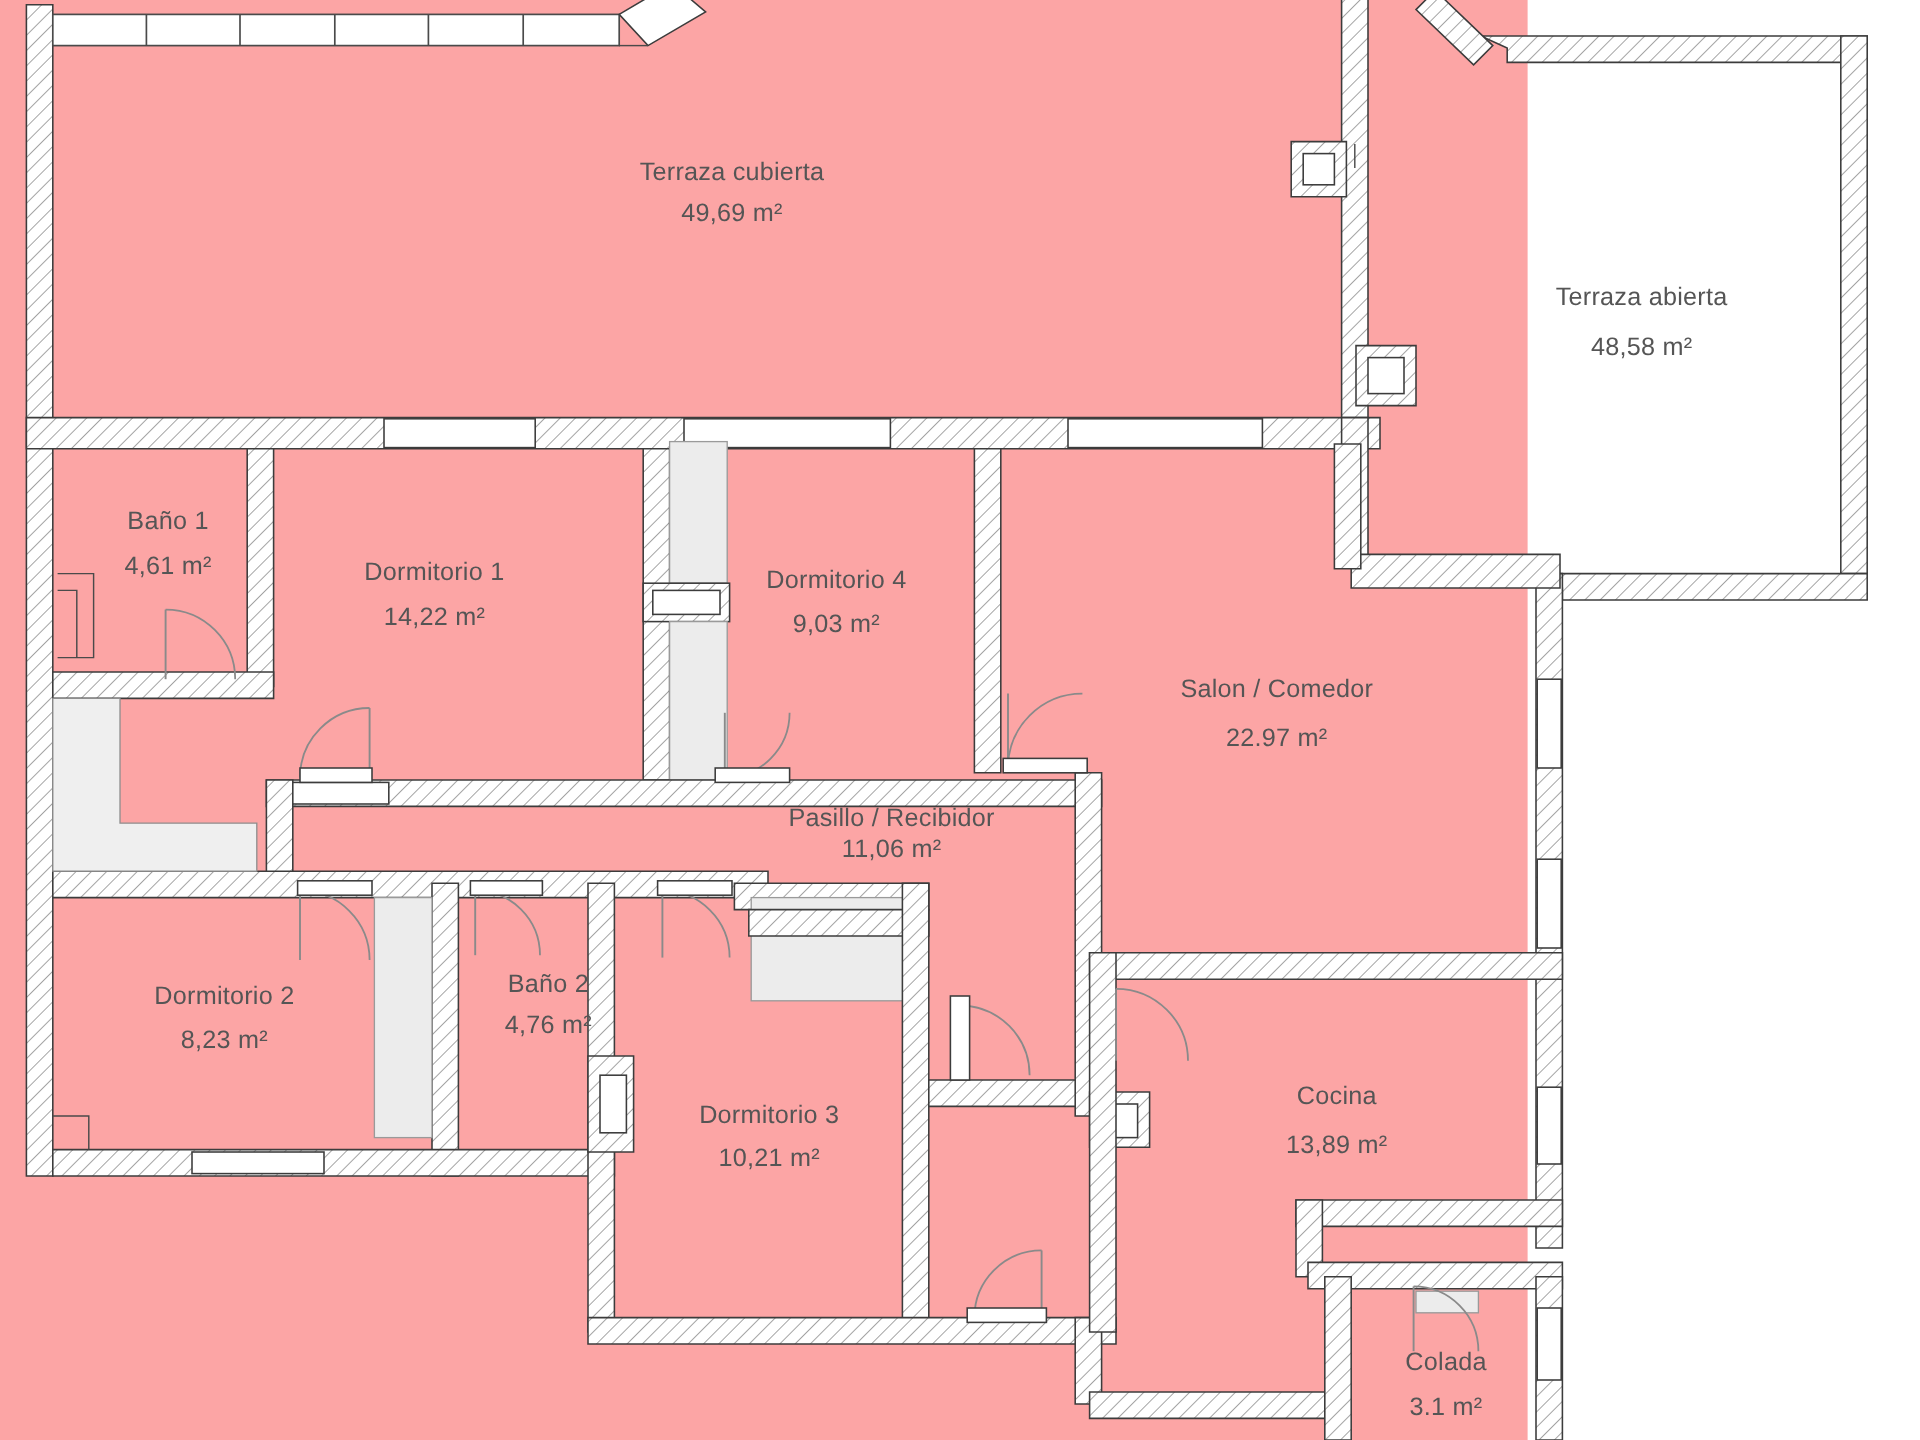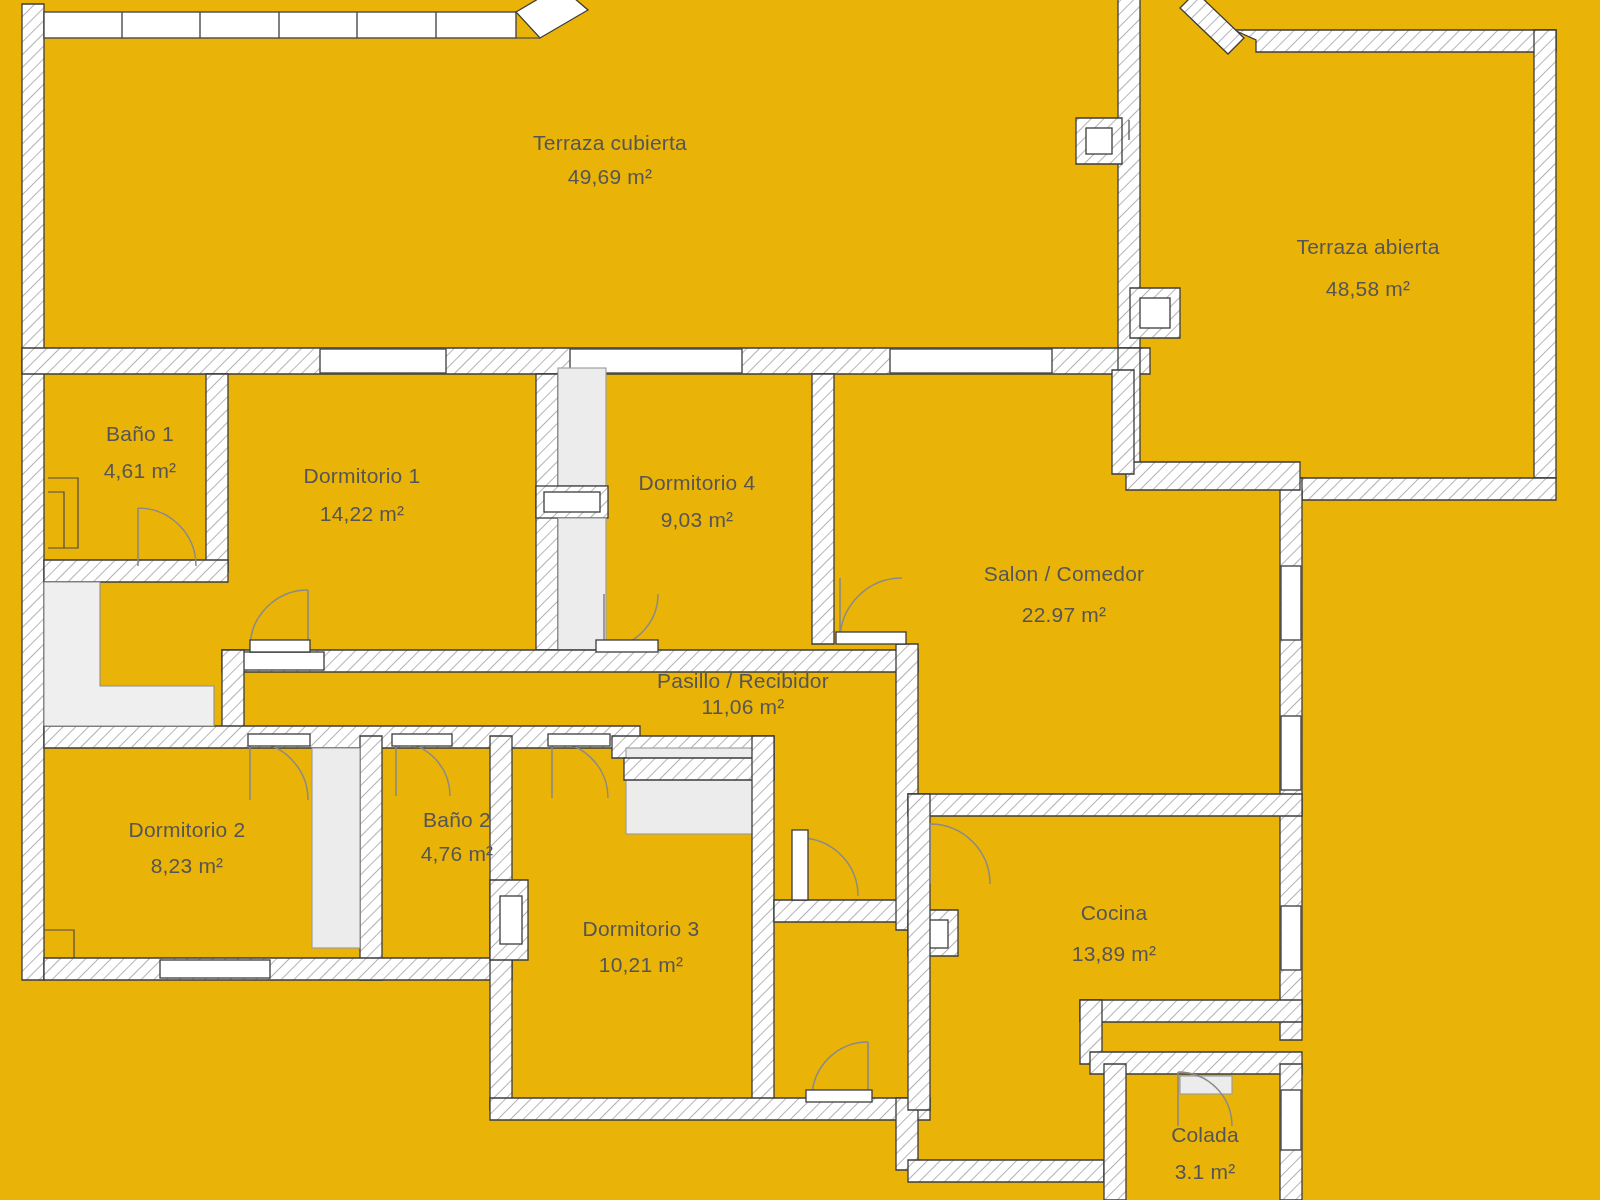--- a/index.html
+++ b/index.html
@@ -2,21 +2,21 @@
 <html><head>
 <meta charset="utf-8">
 <title>Plano de vivienda</title>
 <style>
   html,body{margin:0;padding:0;background:#ffffff;}
   body{
     width:1600px;height:1200px;overflow:hidden;
     font-family:"Liberation Sans","DejaVu Sans",sans-serif;
     color:#4a4a4a;
   }
-  #plan-root{position:relative;width:1600px;height:1200px;background:#eab308;}
+  #plan-root{position:relative;width:1273px;height:1200px;background:#fca5a5;}
   svg#floorplan{display:block;width:1600px;height:1200px;}
   .room-label{
     font-family:"Liberation Sans","DejaVu Sans",sans-serif;
     font-size:21px;
     fill:#555555;
     text-anchor:middle;
     letter-spacing:0.2px;
   }
   .room-area{
     font-family:"Liberation Sans","DejaVu Sans",sans-serif;

